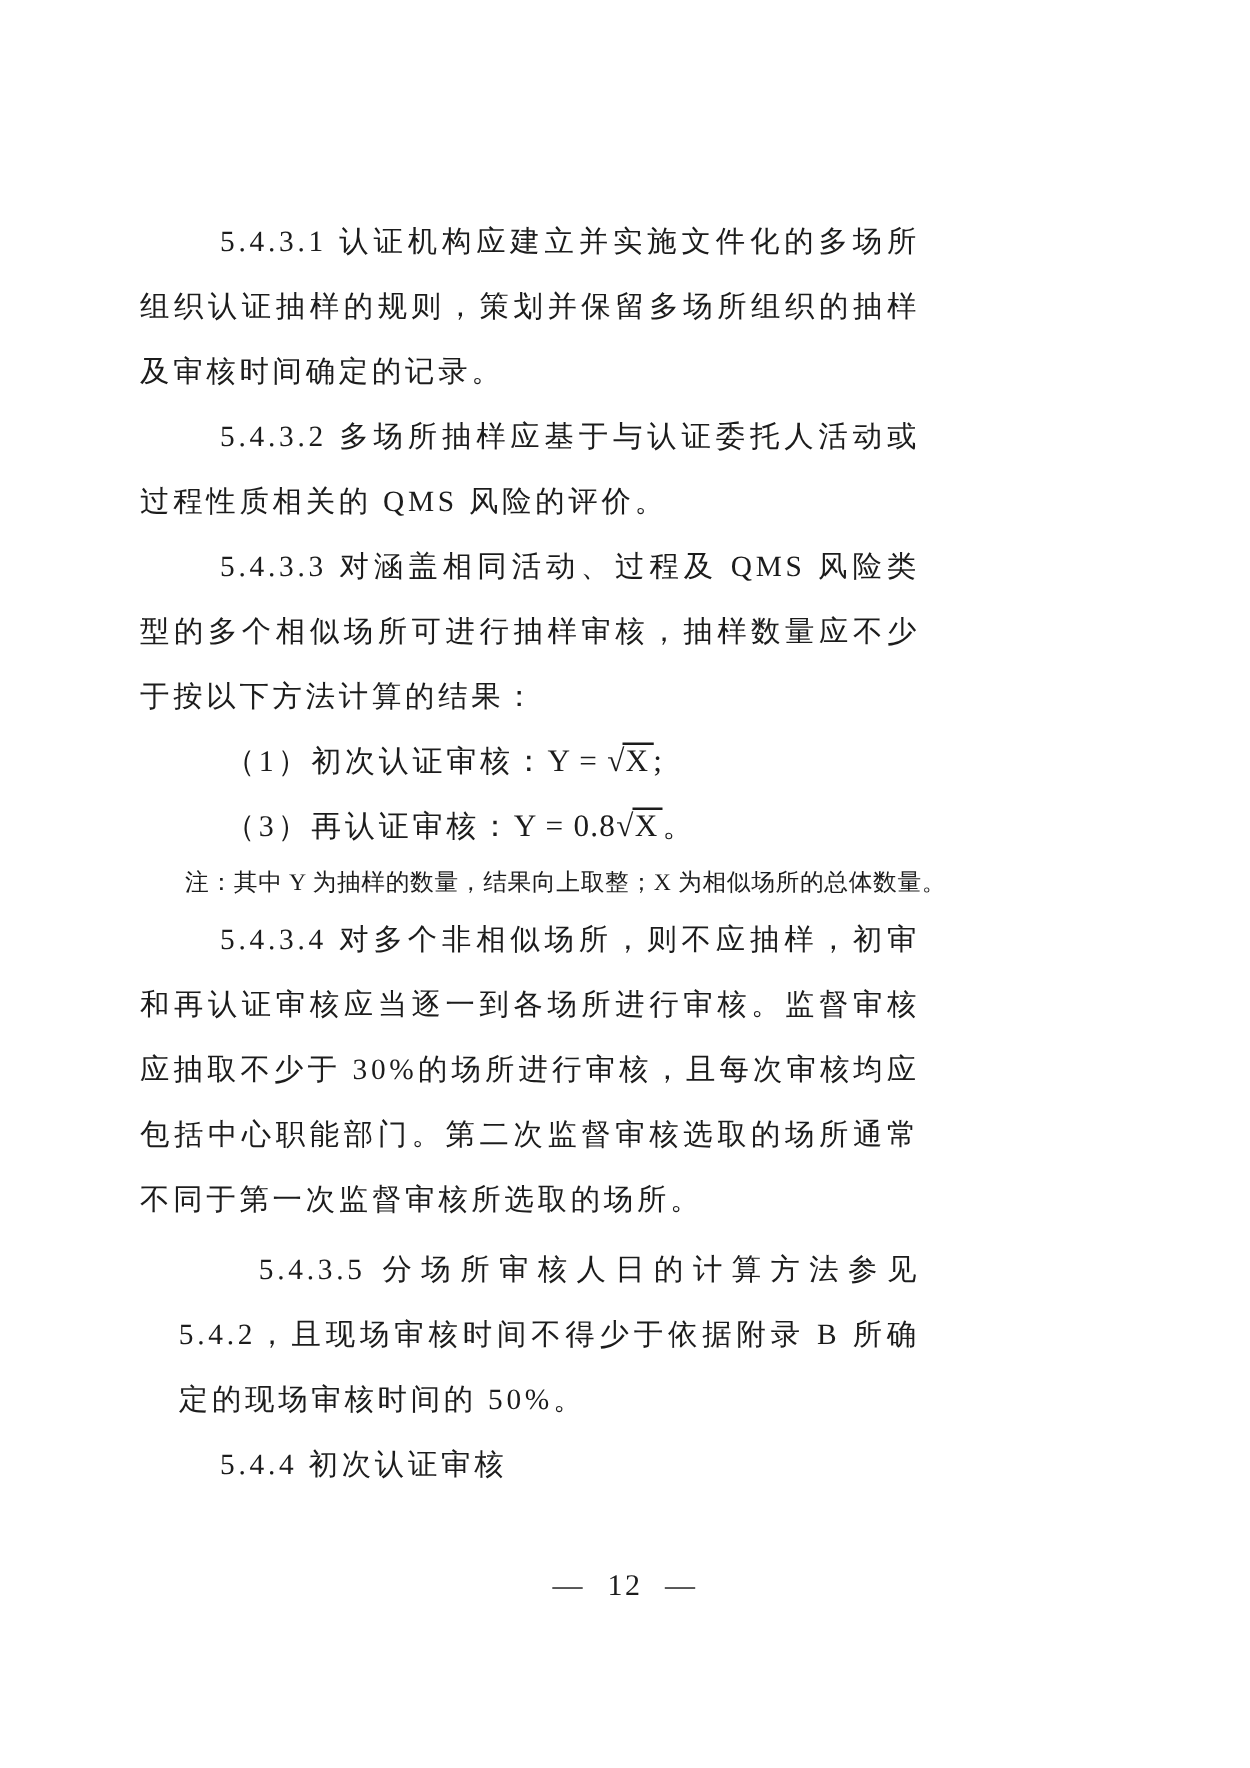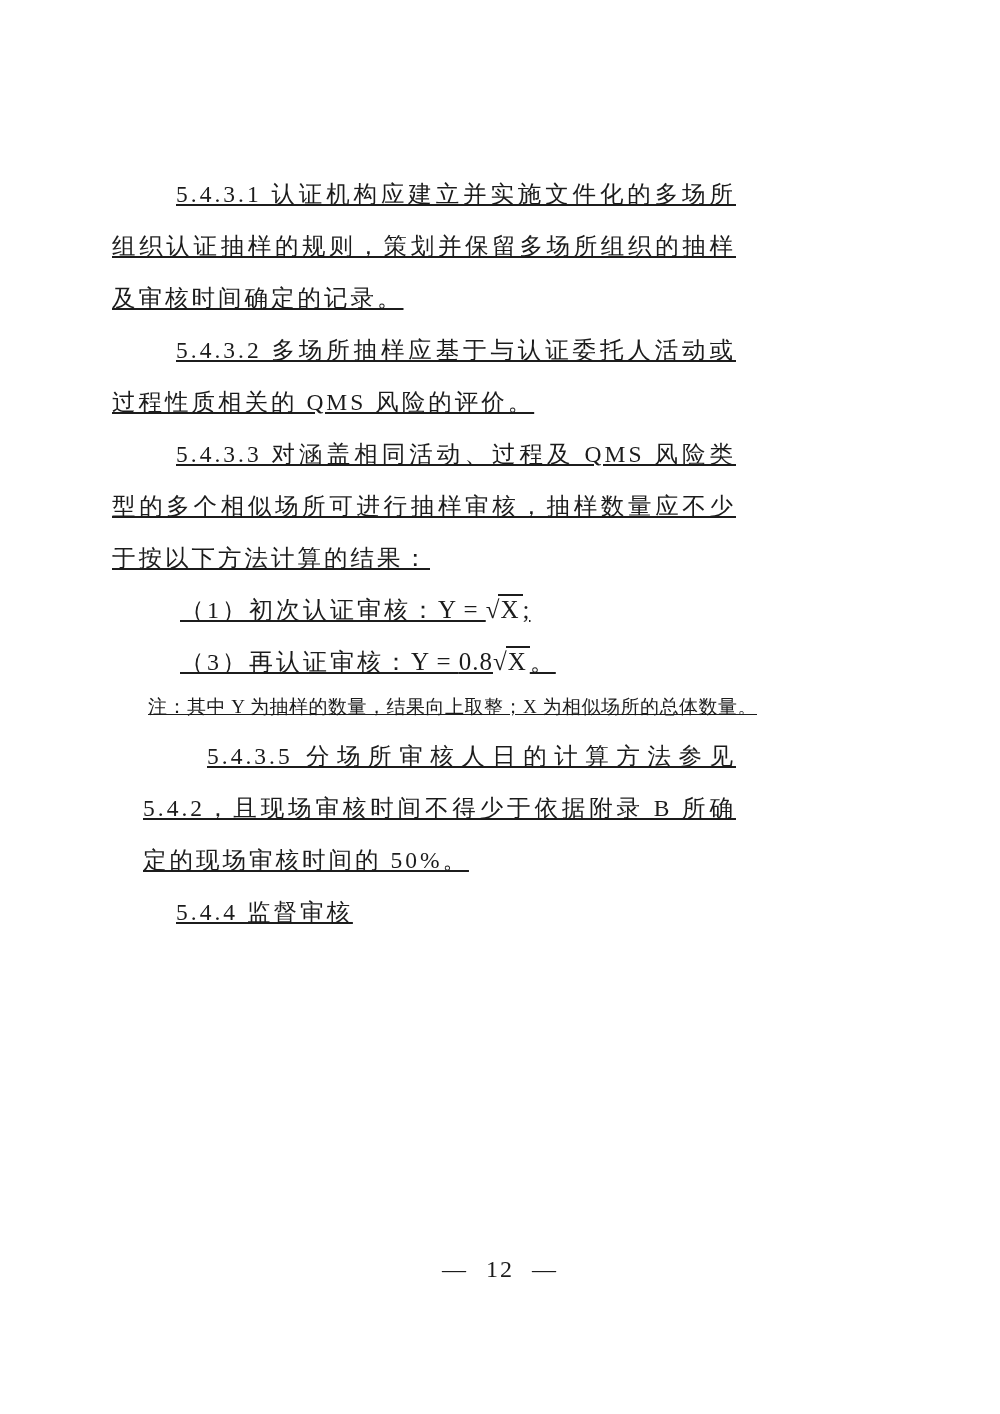--- a/index.html
+++ b/index.html
@@ -10,21 +10,20 @@
     color: #1c1c1c;
     font-family: "Liberation Serif", "DejaVu Serif", serif;
     position: relative;
     overflow: hidden;
   }
   .page {
     box-sizing: border-box;
     width: 832px;
     height: 1414px;
     padding: 168px 96px 0 112px;
-    text-decoration: underline;
   }
   p { margin: 0; }
   .body-par {
     font-size: 23.5px;
     line-height: 52px;
     letter-spacing: 3px;
     text-align: justify;
     text-indent: 64px;
   }
   .heading-par {
@@ -83,21 +82,22 @@
 
   <p class="body-par">5.4.3.3 对涵盖相同活动、过程及 QMS 风险类型的多个相似场所可进行抽样审核，抽样数量应不少于按以下方法计算的结果：</p>
 
   <p class="formula-line"><span>（1）初次认证审核：</span><span class="math"><span>Y = </span><span></span><span class="sqrt"><span class="sign">√</span><span class="radicand">X</span></span><span>;</span></span></p>
 
 
   <p class="formula-line"><span>（3）再认证审核：</span><span class="math"><span>Y = </span><span>0.8</span><span class="sqrt"><span class="sign">√</span><span class="radicand">X</span></span><span>。</span></span></p>
 
   <p class="note-par">注：其中 Y 为抽样的数量，结果向上取整；X 为相似场所的总体数量。</p>
 
+  <p class="body-par">5.4.3.4 对多个非相似场所，则不应抽样，初审和再认证审核应当逐一到各场所进行审核。监督审核应抽取不少于 30%的场所进行审核，且每次审核均应包括中心职能部门。第二次监督审核选取的场所通常不同于第一次监督审核所选取的场所。</p>
 
   <p class="body-par gap-before">5.4.3.5 分场所审核人日的计算方法参见 5.4.2，且现场审核时间不得少于依据附录 B 所确定的现场审核时间的 50%。</p>
 
-  <p class="heading-par">5.4.4 监督审核</p>
+  <p class="heading-par">5.4.4 初次认证审核</p>
 
 
 </div>
 
 <div class="footer">— 12 —</div>
 
 </body></html>

